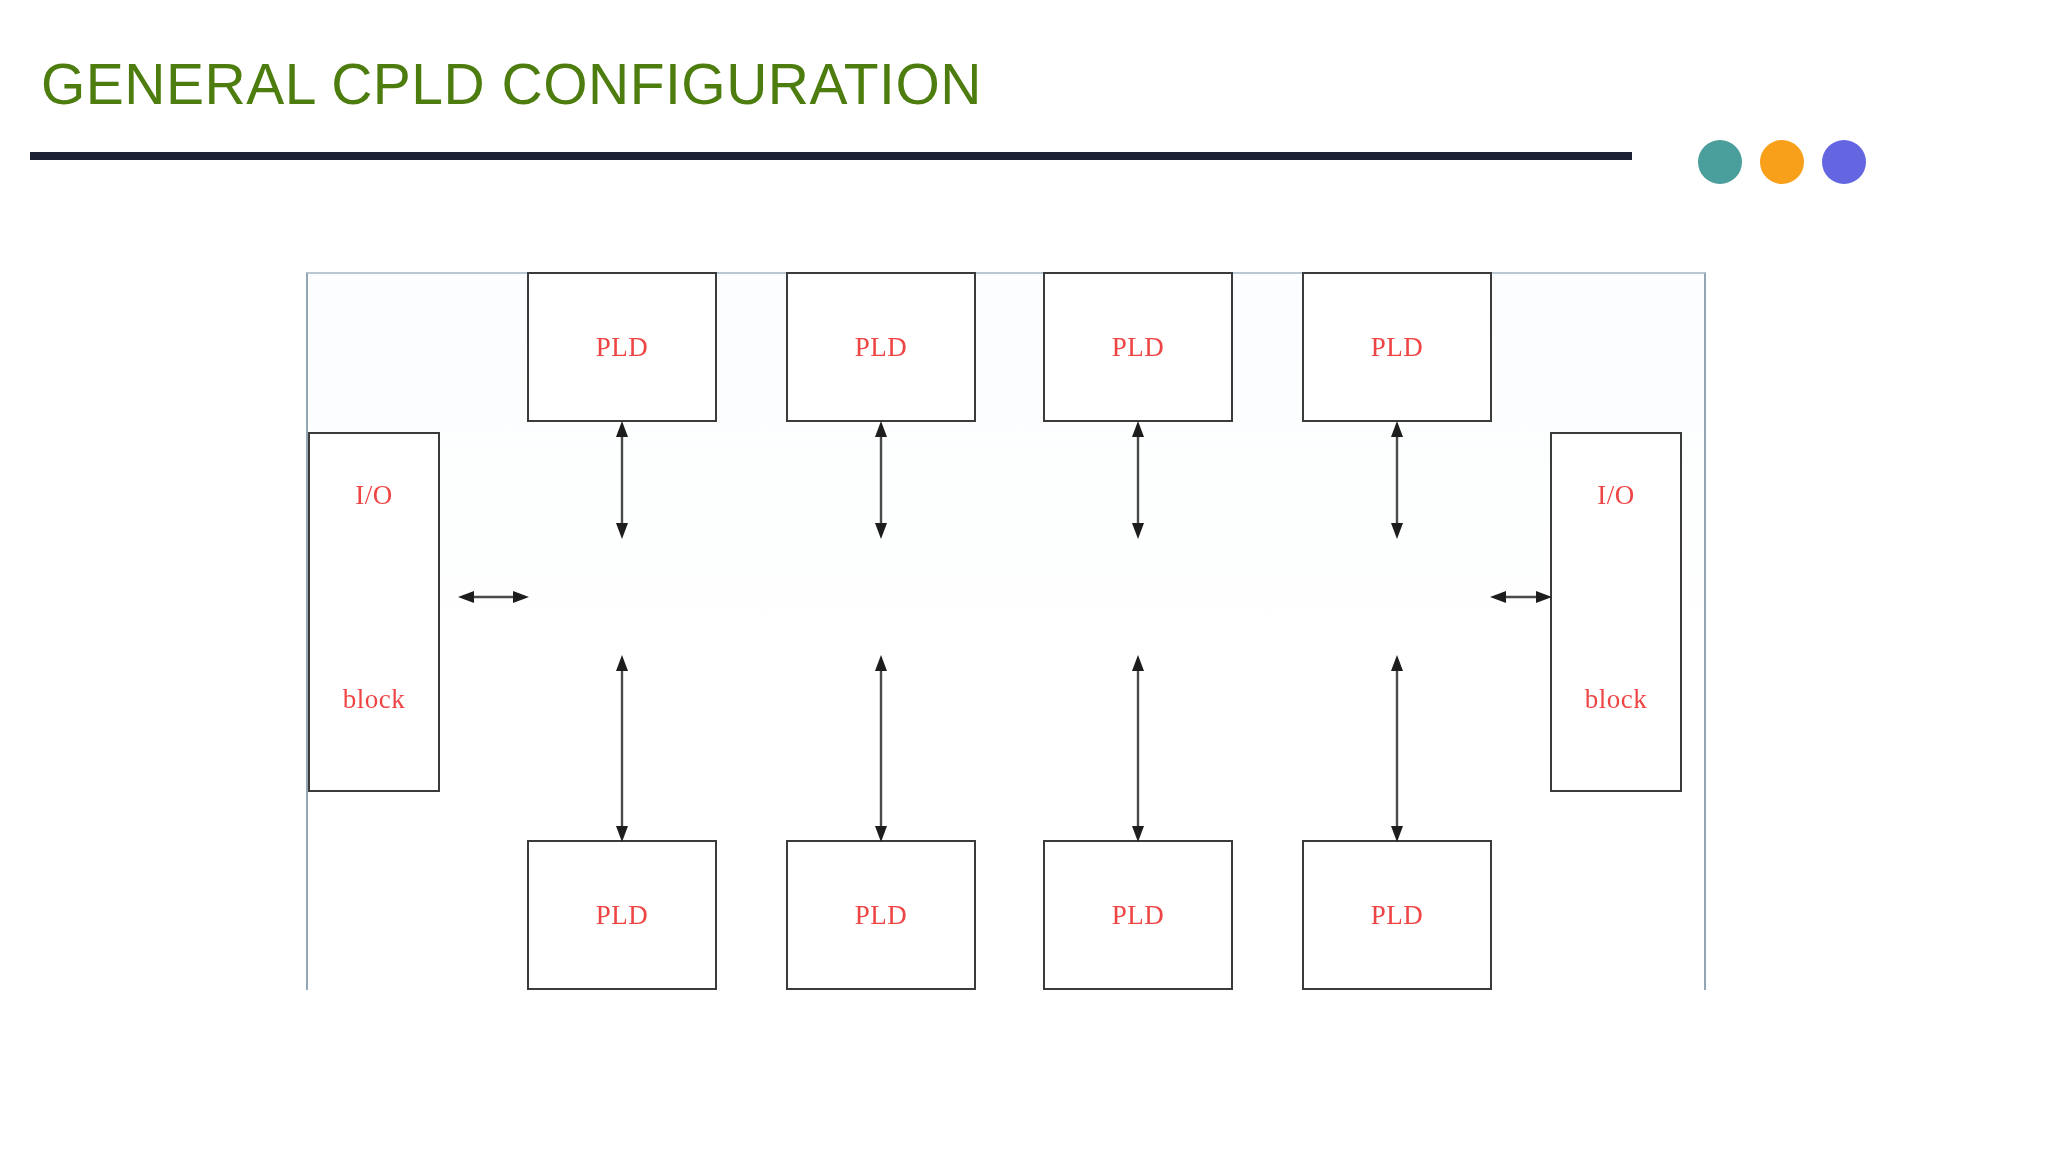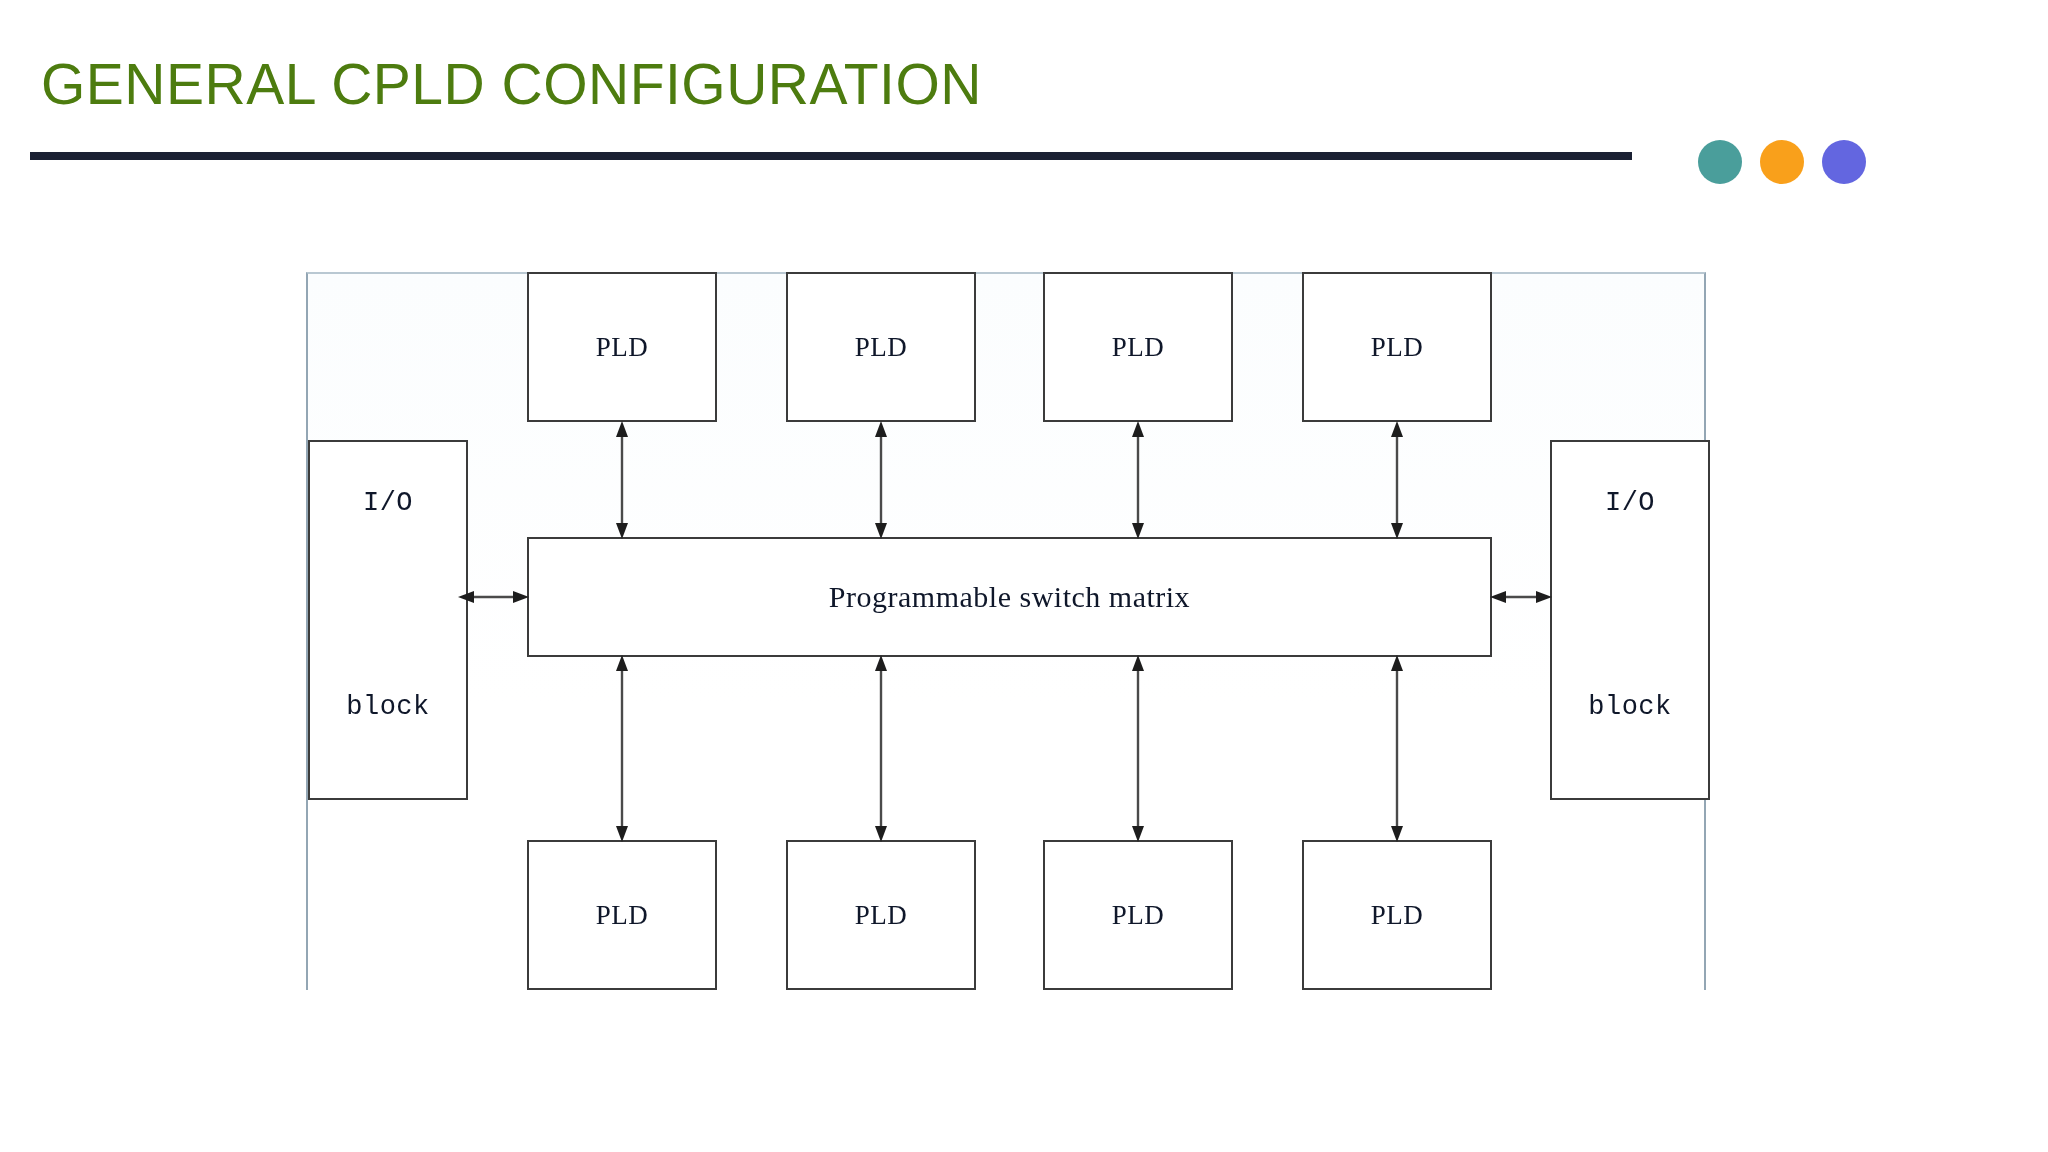--- a/index.html
+++ b/index.html
@@ -72,21 +72,21 @@
     box-sizing: border-box;
     background: linear-gradient(180deg, #fbfdfe 0%, #ffffff 60%);
   }
 
   .node {
     position: absolute;
     border: 2.5px solid #3b3b3b;
     background: #ffffff;
     box-sizing: border-box;
     font-family: "Liberation Serif", serif;
-    color: #0f172a;
+    color: #ef4444;
   }
   .node .node-label {
     position: absolute;
     left: 0;
     right: 0;
     text-align: center;
     font-size: 27px;
     letter-spacing: 0.5px;
   }
 
@@ -101,24 +101,23 @@
   }
   .pld-top { top: 0px; }
   .pld-bottom { top: 568px; }
   .col-0 { left: 221px; }
   .col-1 { left: 480px; }
   .col-2 { left: 737px; }
   .col-3 { left: 996px; }
 
   
   .io-box {
-    width: 160px;
+    width: 132px;
     height: 360px;
-    top: 168px;
-    font-family: Liberation Mono, monospace;
+    top: 160px;
   }
   #io-left  { left: 2px; }
   #io-right { left: 1244px; }
   .io-box .io-label-top    { top: 46px; }
   .io-box .io-label-bottom { top: 250px; text-align: center; }
 
   
   #switch-matrix {
     left: 221px;
     top: 265px;
@@ -200,23 +199,20 @@
 
   <div class="node io-box" id="io-left">
     <div class="node-label io-label-top">I/O</div>
     <div class="node-label io-label-bottom">block</div>
   </div>
   <div class="node io-box" id="io-right">
     <div class="node-label io-label-top">I/O</div>
     <div class="node-label io-label-bottom">block</div>
   </div>
 
-  <div class="node" id="switch-matrix">
-    <div class="node-label">Programmable switch matrix</div>
-  </div>
 
   <div class="arrow-v arrow-v-top av-0">
     <svg width="24" height="118" viewBox="0 0 24 118">
         <line class="stroke" x1="12" y1="6" x2="12" y2="112"></line>
         <polygon class="head" points="12,0 6,16 18,16"></polygon>
         <polygon class="head" points="12,118 6,102 18,102"></polygon>
       </svg>
   </div>
   <div class="arrow-v arrow-v-top av-1">
     <svg width="24" height="118" viewBox="0 0 24 118">

